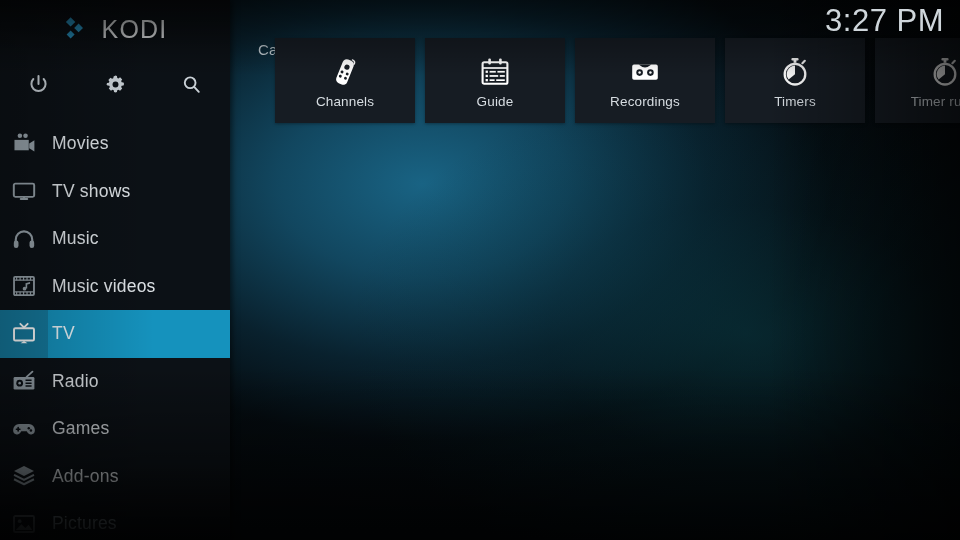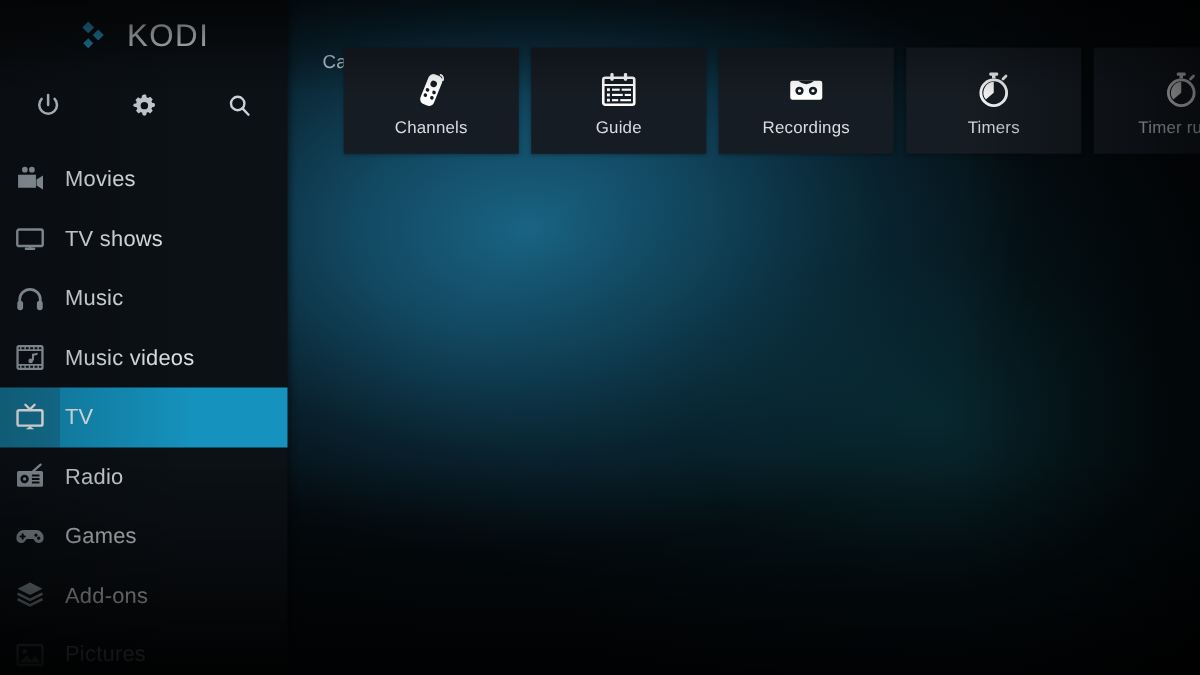--- a/index.html
+++ b/index.html
@@ -443,13 +443,14 @@
         <path d="M4.4 17.6 L9.6 12.2 L13.2 15.6 L16.2 12.8 L19.6 17.6 Z" fill="#9aa6ae"></path>
             </svg>
           </div>
           <span class="menu-label">Pictures</span>
         </div>
       </div>
   </div>
 
   <div class="bg-vign"></div>
 
+  <div class="clock">3:27 PM</div>
 </div>
 
 </body></html>

